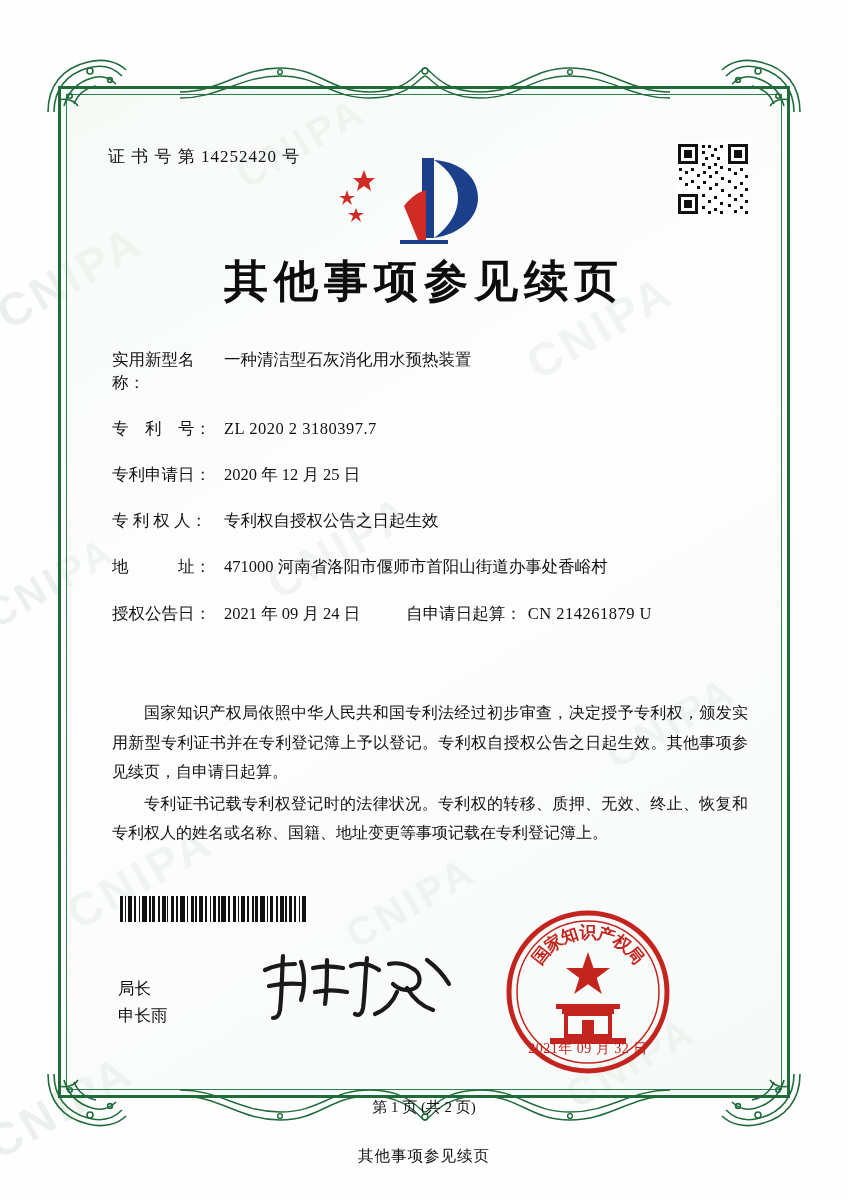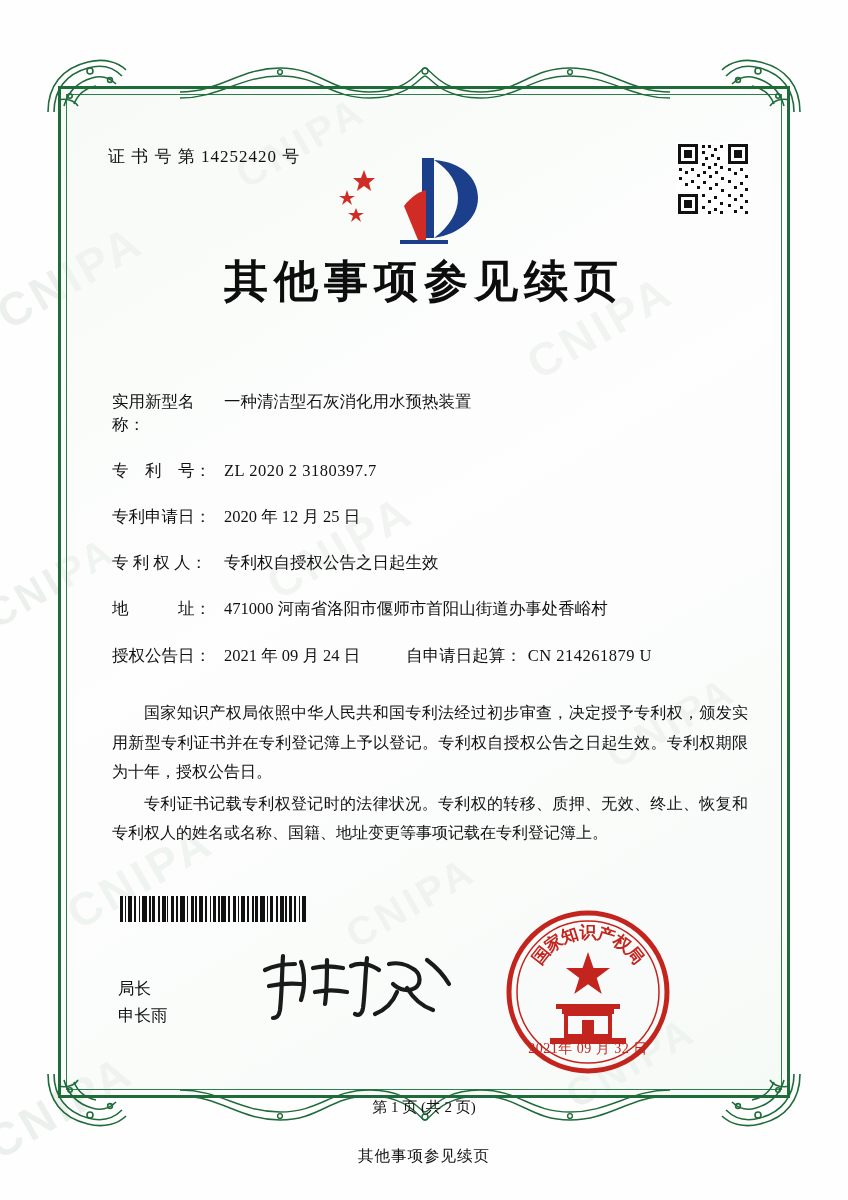--- a/index.html
+++ b/index.html
@@ -108,21 +108,20 @@
     font-family: "DejaVu Serif", "Liberation Serif", serif;
   }
 
   
   .fields {
     position: absolute;
     left: 112px; top: 348px;
     width: 620px;
     font-size: 16.5px;
     color: #111;
-    margin-top: 42px;
   }
   .field-row {
     display: flex;
     align-items: baseline;
     margin-bottom: 23px;
     line-height: 1.4;
   }
   .field-label {
     width: 112px;
     flex: none;
@@ -415,21 +414,21 @@
     </div>
     <div class="field-row">
       <span class="field-label">授权公告日：</span>
       <span>2021 年 09 月 24 日</span>
       <span class="field-sub-label" style="margin-left:46px;">自申请日起算：</span>
       <span class="mono" style="margin-left:6px;">CN 214261879 U</span>
     </div>
   </div>
 
   <div class="para-block">
-    <p class="para">国家知识产权局依照中华人民共和国专利法经过初步审查，决定授予专利权，颁发实用新型专利证书并在专利登记簿上予以登记。专利权自授权公告之日起生效。专利权期限为十年，授权公告日。</p>
+    <p class="para">国家知识产权局依照中华人民共和国专利法经过初步审查，决定授予专利权，颁发实用新型专利证书并在专利登记簿上予以登记。专利权自授权公告之日起生效。其他事项参见续页，自申请日起算。</p>
     <p class="para">专利证书记载专利权登记时的法律状况。专利权的转移、质押、无效、终止、恢复和专利权人的姓名或名称、国籍、地址变更等事项记载在专利登记簿上。</p>
   </div>
 
   <div class="barcode">
     <i style="width:3px"></i>
       <i style="width:2px;background:transparent"></i>
       <i style="width:1px"></i>
       <i style="width:2px;background:transparent"></i>
     <i style="width:4px"></i>
       <i style="width:2px;background:transparent"></i>

